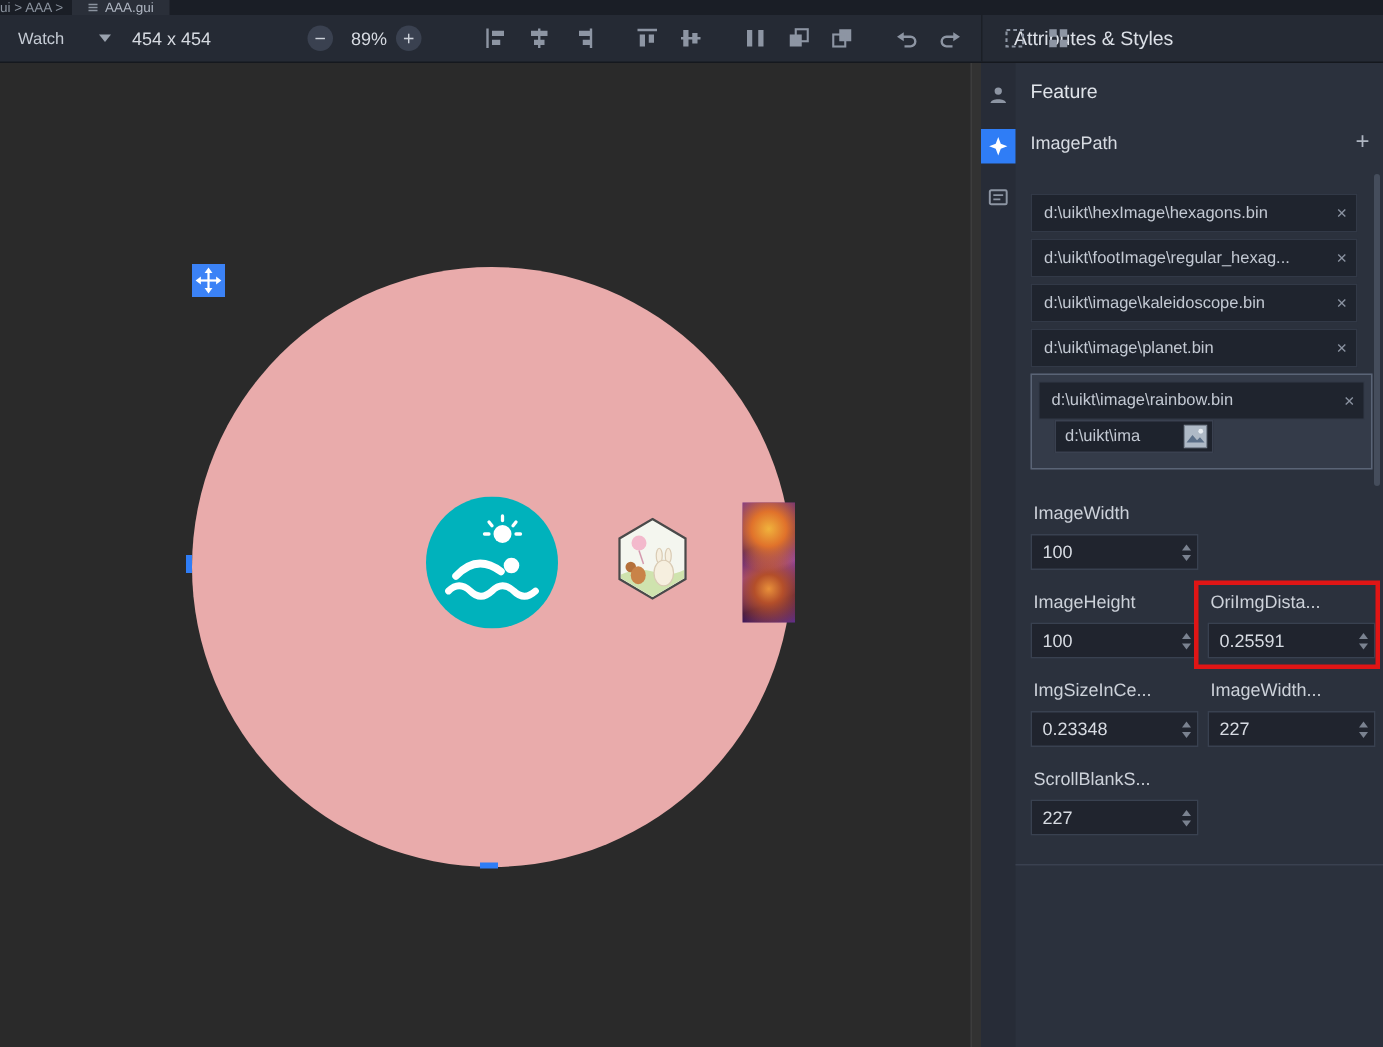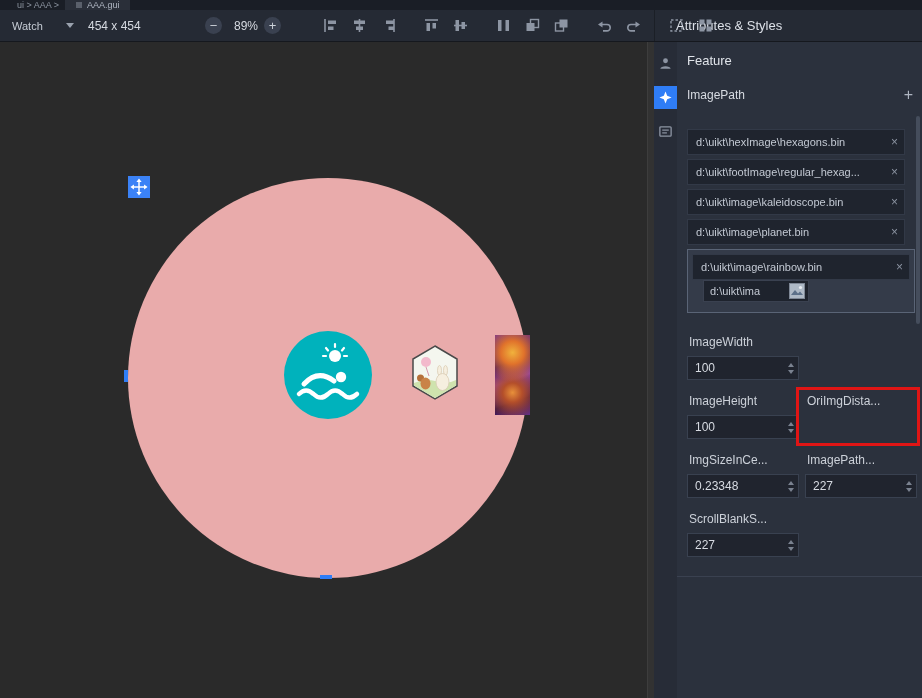--- a/index.html
+++ b/index.html
@@ -1,21 +1,21 @@
 <!DOCTYPE html>
 <html><head>
 <meta charset="utf-8">
 <style>
   * { margin:0; padding:0; box-sizing:border-box; }
   body { background:#1a1d24; font-family:"Liberation Sans", sans-serif; }
   .app { position:relative; width:922px; height:698px; background:#23272f; overflow:hidden; user-select:none; }
 
   
   .breadcrumb-bar { position:absolute; top:0; left:0; right:0; height:10px; background:#1a1e26;
-    display:flex; align-items:center; padding-left:17px; font-size:9px; color:#8b939f; overflow:hidden; }
+    display:flex; align-items:center; padding-left:0; font-size:9px; color:#8b939f; overflow:hidden; }
   .breadcrumb-bar .trail { margin-right:6px; white-space:nowrap; }
   .file-tab { display:flex; align-items:center; gap:4px; background:#2a2f39; padding:0 10px; height:10px; color:#aeb5c1; }
 
   
   .toolbar { position:absolute; top:10px; left:0; right:0; height:32px; background:#252a34; border-bottom:1px solid #15181e; display:flex; }
   .tb-left { width:654px; position:relative; height:100%; }
   .tb-right { flex:1; display:flex; align-items:center; padding-left:21px; font-size:13px; color:#dce0e7; border-left:1px solid #1b1f26; }
   .watch { position:absolute; left:12px; top:0; height:31px; display:flex; align-items:center; gap:23px; color:#c6ccd5; font-size:11px; cursor:pointer; }
   .chev { width:0; height:0; border-left:4px solid transparent; border-right:4px solid transparent; border-top:5px solid #9aa2ae; }
   .size { position:absolute; left:88px; top:0; height:31px; display:flex; align-items:center; color:#d6dae1; font-size:12px; }
@@ -353,36 +353,43 @@
               <input value="100" style="">
               <div class="spin">
                   <i class="spin-up"></i>
                   <i class="spin-dn"></i>
                 </div>
             </div>
           </div>
           <div class="prop-col">
             <div class="red-box"></div>
             <div class="prop-label">OriImgDista...</div>
+            <div class="prop-field">
+              <input value="0.25591" style="">
+              <div class="spin">
+                  <i class="spin-up"></i>
+                  <i class="spin-dn"></i>
+                </div>
+            </div>
           </div>
         </div>
 
         <div class="prop-row">
           <div class="prop-col">
             <div class="prop-label">ImgSizeInCe...</div>
             <div class="prop-field">
               <input value="0.23348" style="">
               <div class="spin">
                   <i class="spin-up"></i>
                   <i class="spin-dn"></i>
                 </div>
             </div>
           </div>
           <div class="prop-col">
-            <div class="prop-label">ImagePath...</div>
+            <div class="prop-label">ImageWidth...</div>
             <div class="prop-field">
               <input value="227" style="">
               <div class="spin">
                   <i class="spin-up"></i>
                   <i class="spin-dn"></i>
                 </div>
             </div>
           </div>
         </div>
 

